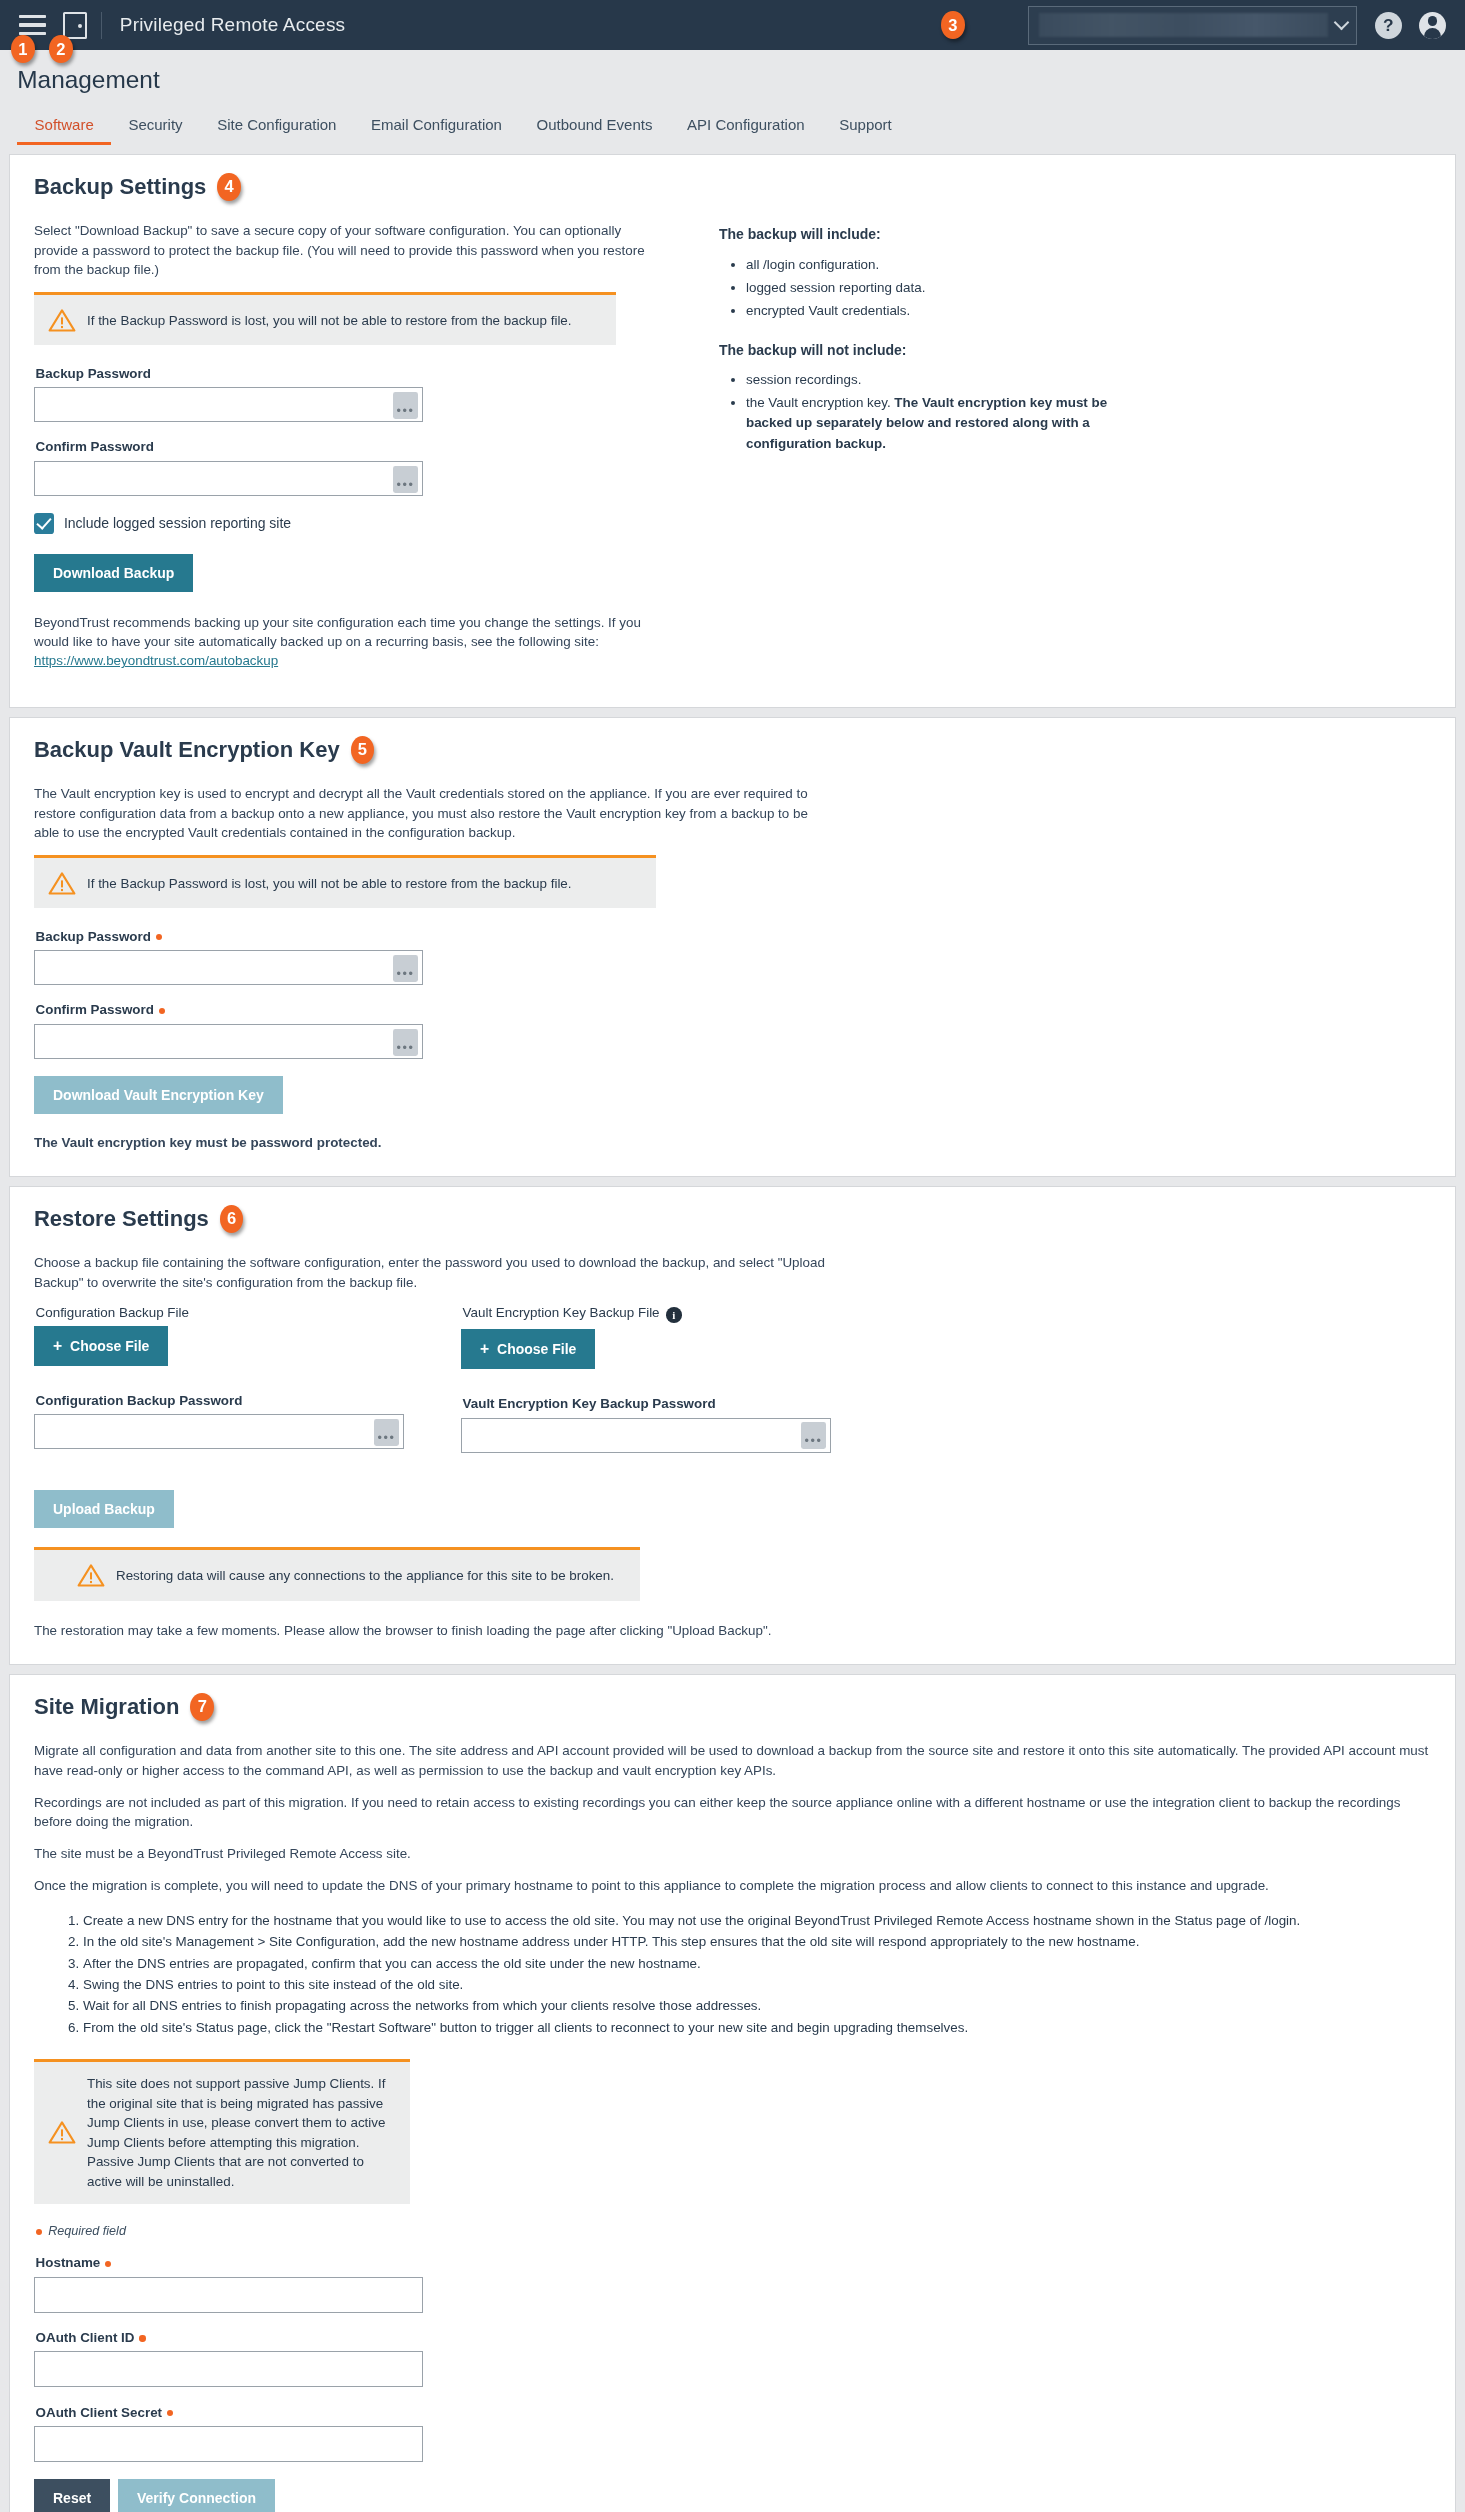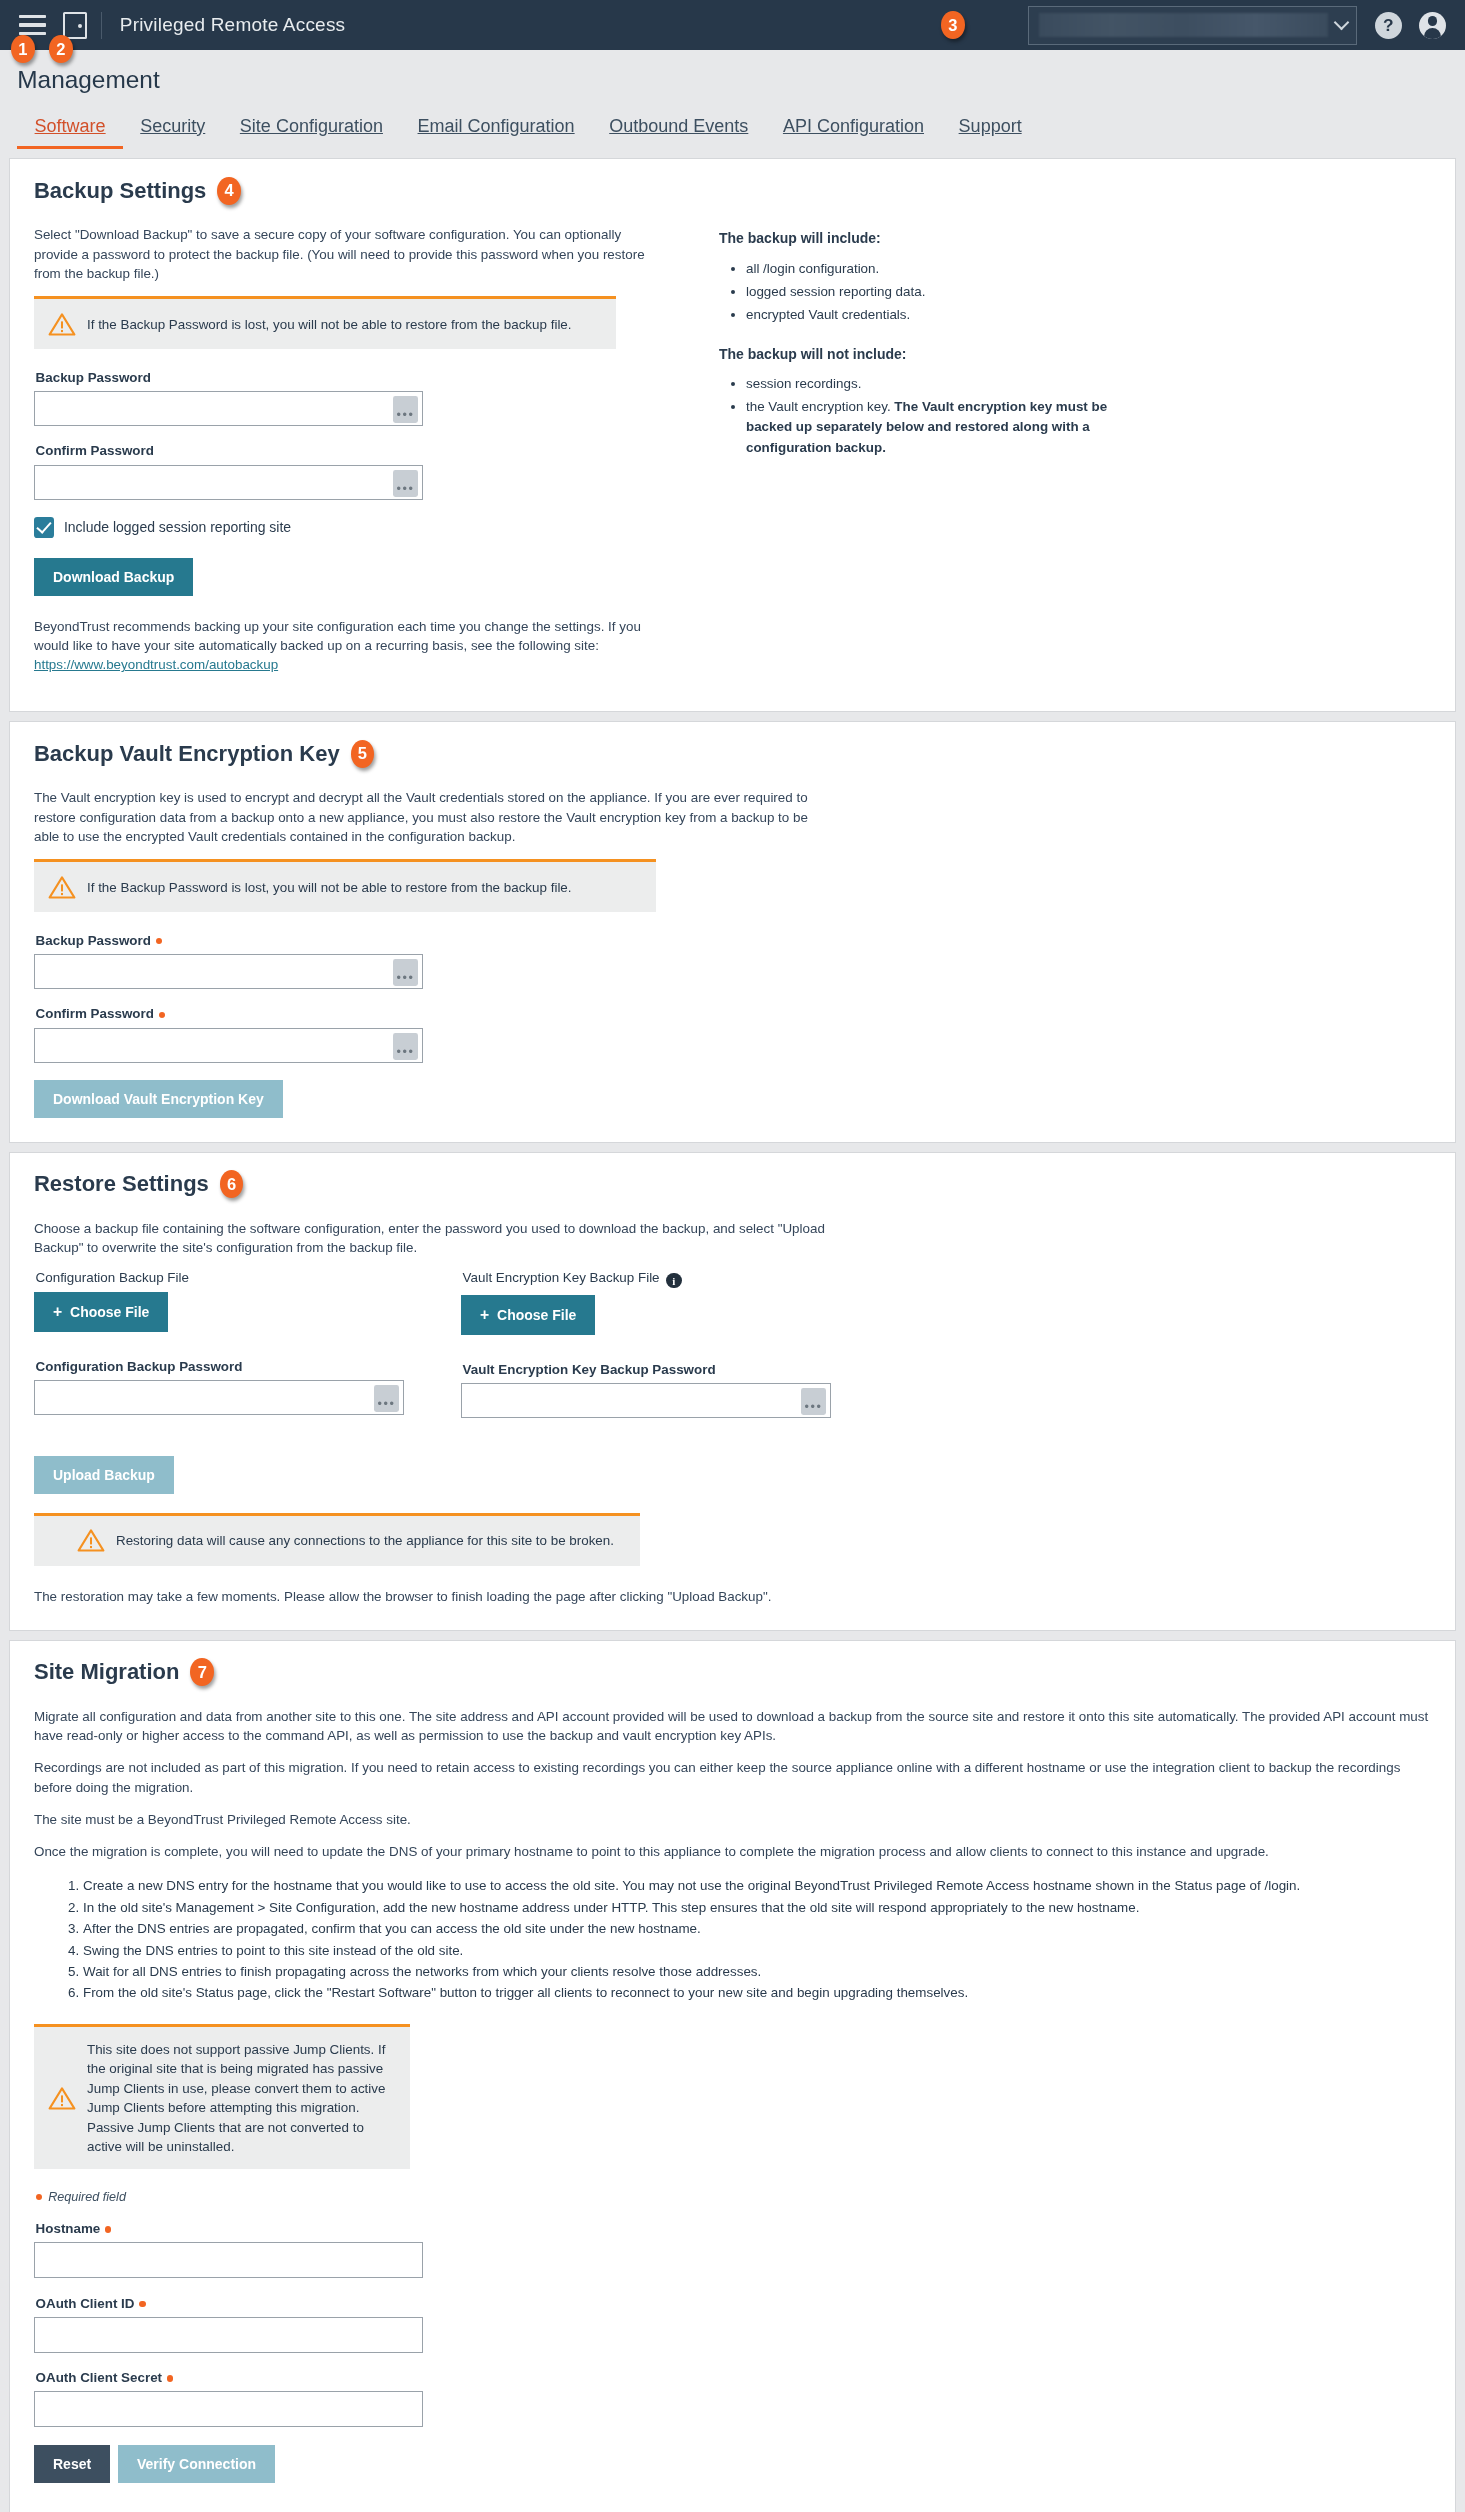--- a/index.html
+++ b/index.html
@@ -52,22 +52,22 @@
     width:23.6px;height:28px;border-radius:50%;
     background:#f26522;color:#fff;font-size:16.5px;font-weight:bold;
     box-shadow:1.6px 3.1px 3.9px rgba(0,0,0,.38);
     vertical-align:middle;
   }
   .badge-abs{ position:absolute; }
 
   
   .page-title{ font-size:24.4px; font-weight:normal; color:#26384a; padding:15.7px 17.3px 0 17.3px;}
   .tabs{ display:flex; gap:0; padding:0 17.3px; margin-top:17.3px; }
-  .tab{ font-size:18px; color:#3d4f60; padding:4.7px 17.3px 9.4px 17.3px; cursor:pointer;
-    border-bottom:3.1px solid transparent;text-decoration:underline;}
+  .tab{ font-size:15px; color:#3d4f60; padding:4.7px 17.3px 9.4px 17.3px; cursor:pointer;
+    border-bottom:3.1px solid transparent;}
   .tab.active{ color:#d2502a; border-bottom-color:#f26522;}
 
   .card{ background:#fff; border:0.8px solid #d5d7da; margin:9.4px; padding:17.3px 23.6px 23.6px 23.6px;}
   .card h2{ font-size:22px; font-weight:bold; margin:0 0 20.5px 0; display:flex; align-items:center; gap:11px;}
   .p{ font-size:13.4px; line-height:1.45; margin:0 0 12.6px 0; color:#35465a; }
   .cols{ display:flex; gap:47px; }
   .col-left{ width:638px; flex:none;}
   .col-right{ flex:1; padding-top:4.7px;}
   .col-right h3{ font-size:14px; margin:0 0 12.6px 0; }
   .col-right ul{ margin:0 0 20.5px 0; padding-left:27px;}
@@ -250,20 +250,21 @@
 
   <label class="fl">
     <span>Confirm Password</span><span class="req"></span>
   </label>
   <div class="inp">
       <div class="dots">•••</div>
     </div>
 
   <button class="btn btn-teal-light">Download Vault Encryption Key</button>
 
+  <p class="p strong" style="margin-top:19px;margin-bottom:0;">The Vault encryption key must be password protected.</p>
 </div>
 
 <div class="card">
   <h2>
     <span>Restore Settings</span>
     <span class="badge">6</span>
   </h2>
 
   <p class="p" style="width:811px">Choose a backup file containing the software configuration, enter the password you used to download the backup, and select "Upload Backup" to overwrite the site's configuration from the backup file.</p>
 

